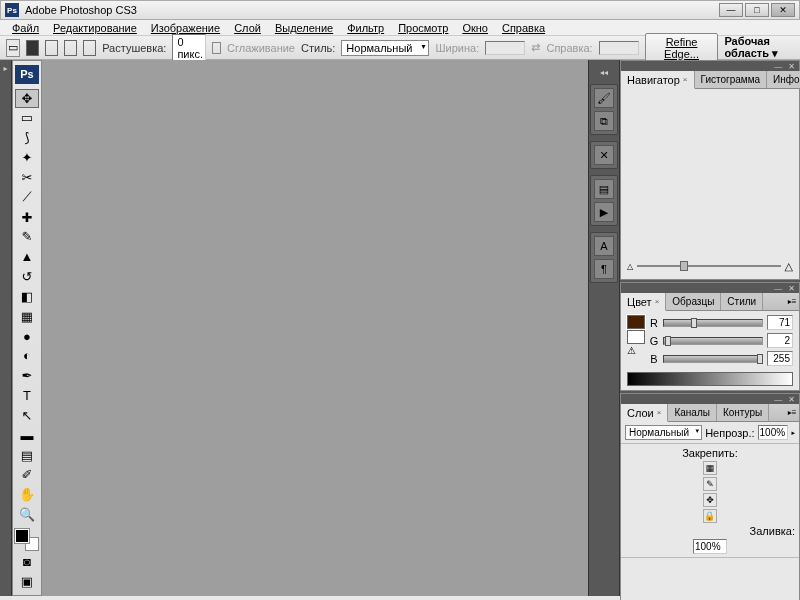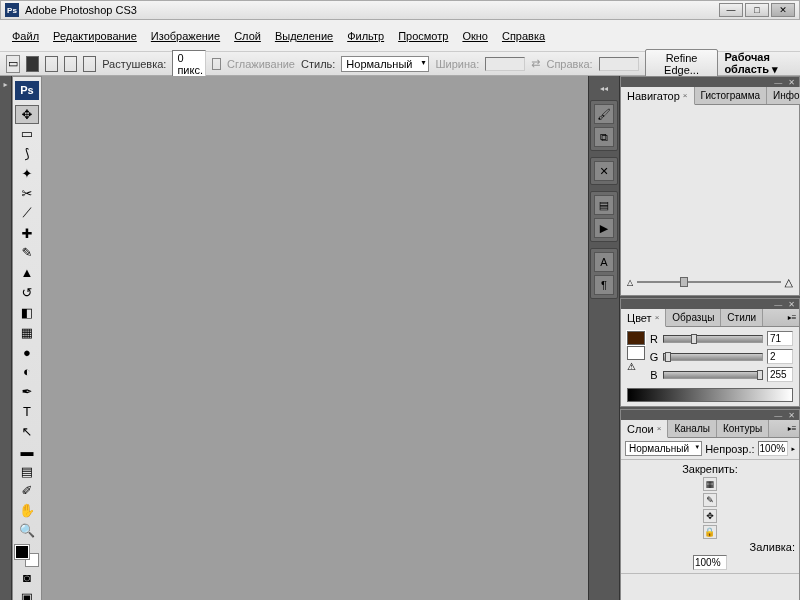--- a/index.html
+++ b/index.html
@@ -3,32 +3,32 @@
 <meta charset="utf-8">
 <style>
 * { margin: 0; padding: 0; box-sizing: border-box; font-family: Tahoma, sans-serif; font-size: 11px; }
 body { background: #e8e8e8; width: 800px; height: 600px; overflow: hidden; }
 .titlebar { height: 20px; background: linear-gradient(#f4f4f4, #e0e0e0); border: 1px solid #aaa; display: flex; align-items: center; padding: 0 4px; }
 .titlebar .app-icon { width: 14px; height: 14px; background: #1a3a6e; margin-right: 6px; display: flex; align-items: center; justify-content: center; color: #fff; font-size: 8px; font-weight: bold; }
 .titlebar .title { flex: 1; font-weight: normal; }
 .win-btns { display: flex; gap: 2px; }
 .win-btn { width: 24px; height: 14px; background: linear-gradient(#f0f0f0, #d0d0d0); border: 1px solid #888; font-size: 9px; display: flex; align-items: center; justify-content: center; cursor: pointer; }
 .win-btn.close { background: linear-gradient(#d0d0d0, #b0b0b0); }
-.menubar { height: 32px; background: #f0f0f0; border-bottom: 1px solid #ccc; display: flex; align-items: center; padding: 0 6px; gap: 2px; }
+.menubar { height: 16px; background: #f0f0f0; border-bottom: 1px solid #ccc; display: flex; align-items: center; padding: 0 6px; gap: 2px; }
 .menu-item { padding: 2px 6px; cursor: pointer; text-decoration: underline; }
 .optbar { height: 24px; background: linear-gradient(#f0f0f0, #dedede); border-bottom: 1px solid #aaa; display: flex; align-items: center; padding: 0 6px; gap: 6px; }
 .opt-icon { width: 20px; height: 18px; border: 1px solid #888; background: #e8e8e8; display: flex; align-items: center; justify-content: center; cursor: pointer; }
 .opt-sel { width: 18px; height: 16px; border: 1px solid #666; display: inline-block; }
 .opt-label { color: #333; }
 .opt-val { background: #fff; border: 1px inset #ccc; padding: 1px 4px; min-width: 30px; display: inline-block; }
 .opt-checkbox { width: 12px; height: 12px; border: 1px solid #888; display: inline-block; vertical-align: middle; }
 .opt-input { border: 1px inset #ccc; background: #e8e8e8; width: 40px; height: 14px; }
 .opt-select { border: 1px solid #888; background: #fff; padding: 1px 16px 1px 4px; position: relative; cursor: pointer; }
 .opt-select::after { content: "▾"; position: absolute; right: 3px; font-size: 8px; }
-.opt-btn { border: 1px solid #888; background: linear-gradient(#f8f8f8, #e0e0e0); padding: 2px 12px; cursor: pointer; border-radius: 2px; }
+.opt-btn { border: 1px solid #888; background: linear-gradient(#f8f8f8, #e0e0e0); padding: 2px 12px; cursor: pointer; border-radius: 2px; text-decoration: underline; }
 .workspace-btn { margin-left: auto; cursor: pointer; font-weight: bold; }
 .workspace-btn::after { content: " ▾"; }
 .main { display: flex; height: 536px; }
 .tool-strip { width: 12px; background: #585858; border-right: 1px solid #333; display: flex; align-items: flex-start; justify-content: center; padding-top: 4px; }
 .tool-strip-btn { color: #ccc; font-size: 8px; cursor: pointer; }
 .toolbox { width: 30px; background: linear-gradient(#e8e8e8, #dcdcdc); border: 1px solid #888; display: flex; flex-direction: column; align-items: center; padding: 4px 0; gap: 1px; }
 .ps-logo { width: 24px; height: 20px; background: #1a3a6e; color: #fff; font-weight: bold; display: flex; align-items: center; justify-content: center; font-size: 11px; margin-bottom: 4px; }
 .tool { width: 24px; height: 20px; display: flex; align-items: center; justify-content: center; cursor: pointer; border: 1px solid transparent; font-size: 13px; }
 .tool.sel { background: #c8c8c8; border-color: #666; }
 .swatches { margin-top: 4px; position: relative; width: 24px; height: 24px; }
@@ -56,21 +56,21 @@
 .nav-slider .thumb { position: absolute; left: 30%; top: -4px; width: 8px; height: 10px; background: #bbb; border: 1px solid #666; }
 .color-body { padding: 4px 6px; }
 .color-row { display: flex; align-items: center; gap: 4px; margin-bottom: 3px; }
 .color-sw { display: flex; flex-direction: column; gap: 1px; margin-right: 2px; }
 .csw { width: 18px; height: 14px; border: 1px solid #666; }
 .csw.fg { background: #472002; outline: 1px solid #fff; }
 .csw.bg { background: #fff; }
 .clr-label { width: 10px; text-align: center; }
 .clr-track { flex: 1; height: 8px; background: linear-gradient(#ccc, #888); border: 1px inset #999; position: relative; cursor: pointer; }
 .clr-thumb { position: absolute; top: -2px; width: 6px; height: 10px; background: #ddd; border: 1px solid #555; }
-.clr-val { width: 26px; border: 1px inset #ccc; background: #fff; padding: 1px 2px; font-size: 10px; }
+.clr-val { width: 26px; border: 1px inset #ccc; background: #fff; padding: 1px 2px; text-align: right; font-size: 10px; }
 .warn { width: 12px; height: 12px; font-size: 10px; }
 .spectrum { height: 14px; background: linear-gradient(90deg, #000, #333, #666, #999, #ccc, #fff); border: 1px solid #666; margin-top: 3px; cursor: crosshair; }
 .layer-opts { padding: 3px 4px; display: flex; align-items: center; gap: 3px; border-bottom: 1px solid #bbb; font-size: 10px; }
 .layer-sel { border: 1px solid #888; background: #fff; padding: 1px 12px 1px 3px; position: relative; flex: 1; cursor: pointer; font-size: 10px; }
 .layer-sel::after { content: "▾"; position: absolute; right: 2px; font-size: 7px; }
 .layer-opa { border: 1px inset #ccc; background: #fff; width: 34px; padding: 1px; font-size: 10px; }
 .lock-row { padding: 3px 4px; display: flex; align-items: center; gap: 2px; border-bottom: 1px solid #bbb; font-size: 10px; flex-direction: column; }
 .lock-ico { width: 14px; height: 14px; border: 1px solid #aaa; display: flex; align-items: center; justify-content: center; cursor: pointer; font-size: 9px; }
 .layer-list { height: 100px; background: #e8e8e8; }
 .layer-foot { height: 18px; background: linear-gradient(#e0e0e0, #d0d0d0); border-top: 1px solid #aaa; display: flex; align-items: center; justify-content: flex-end; gap: 2px; padding: 0 4px; }

